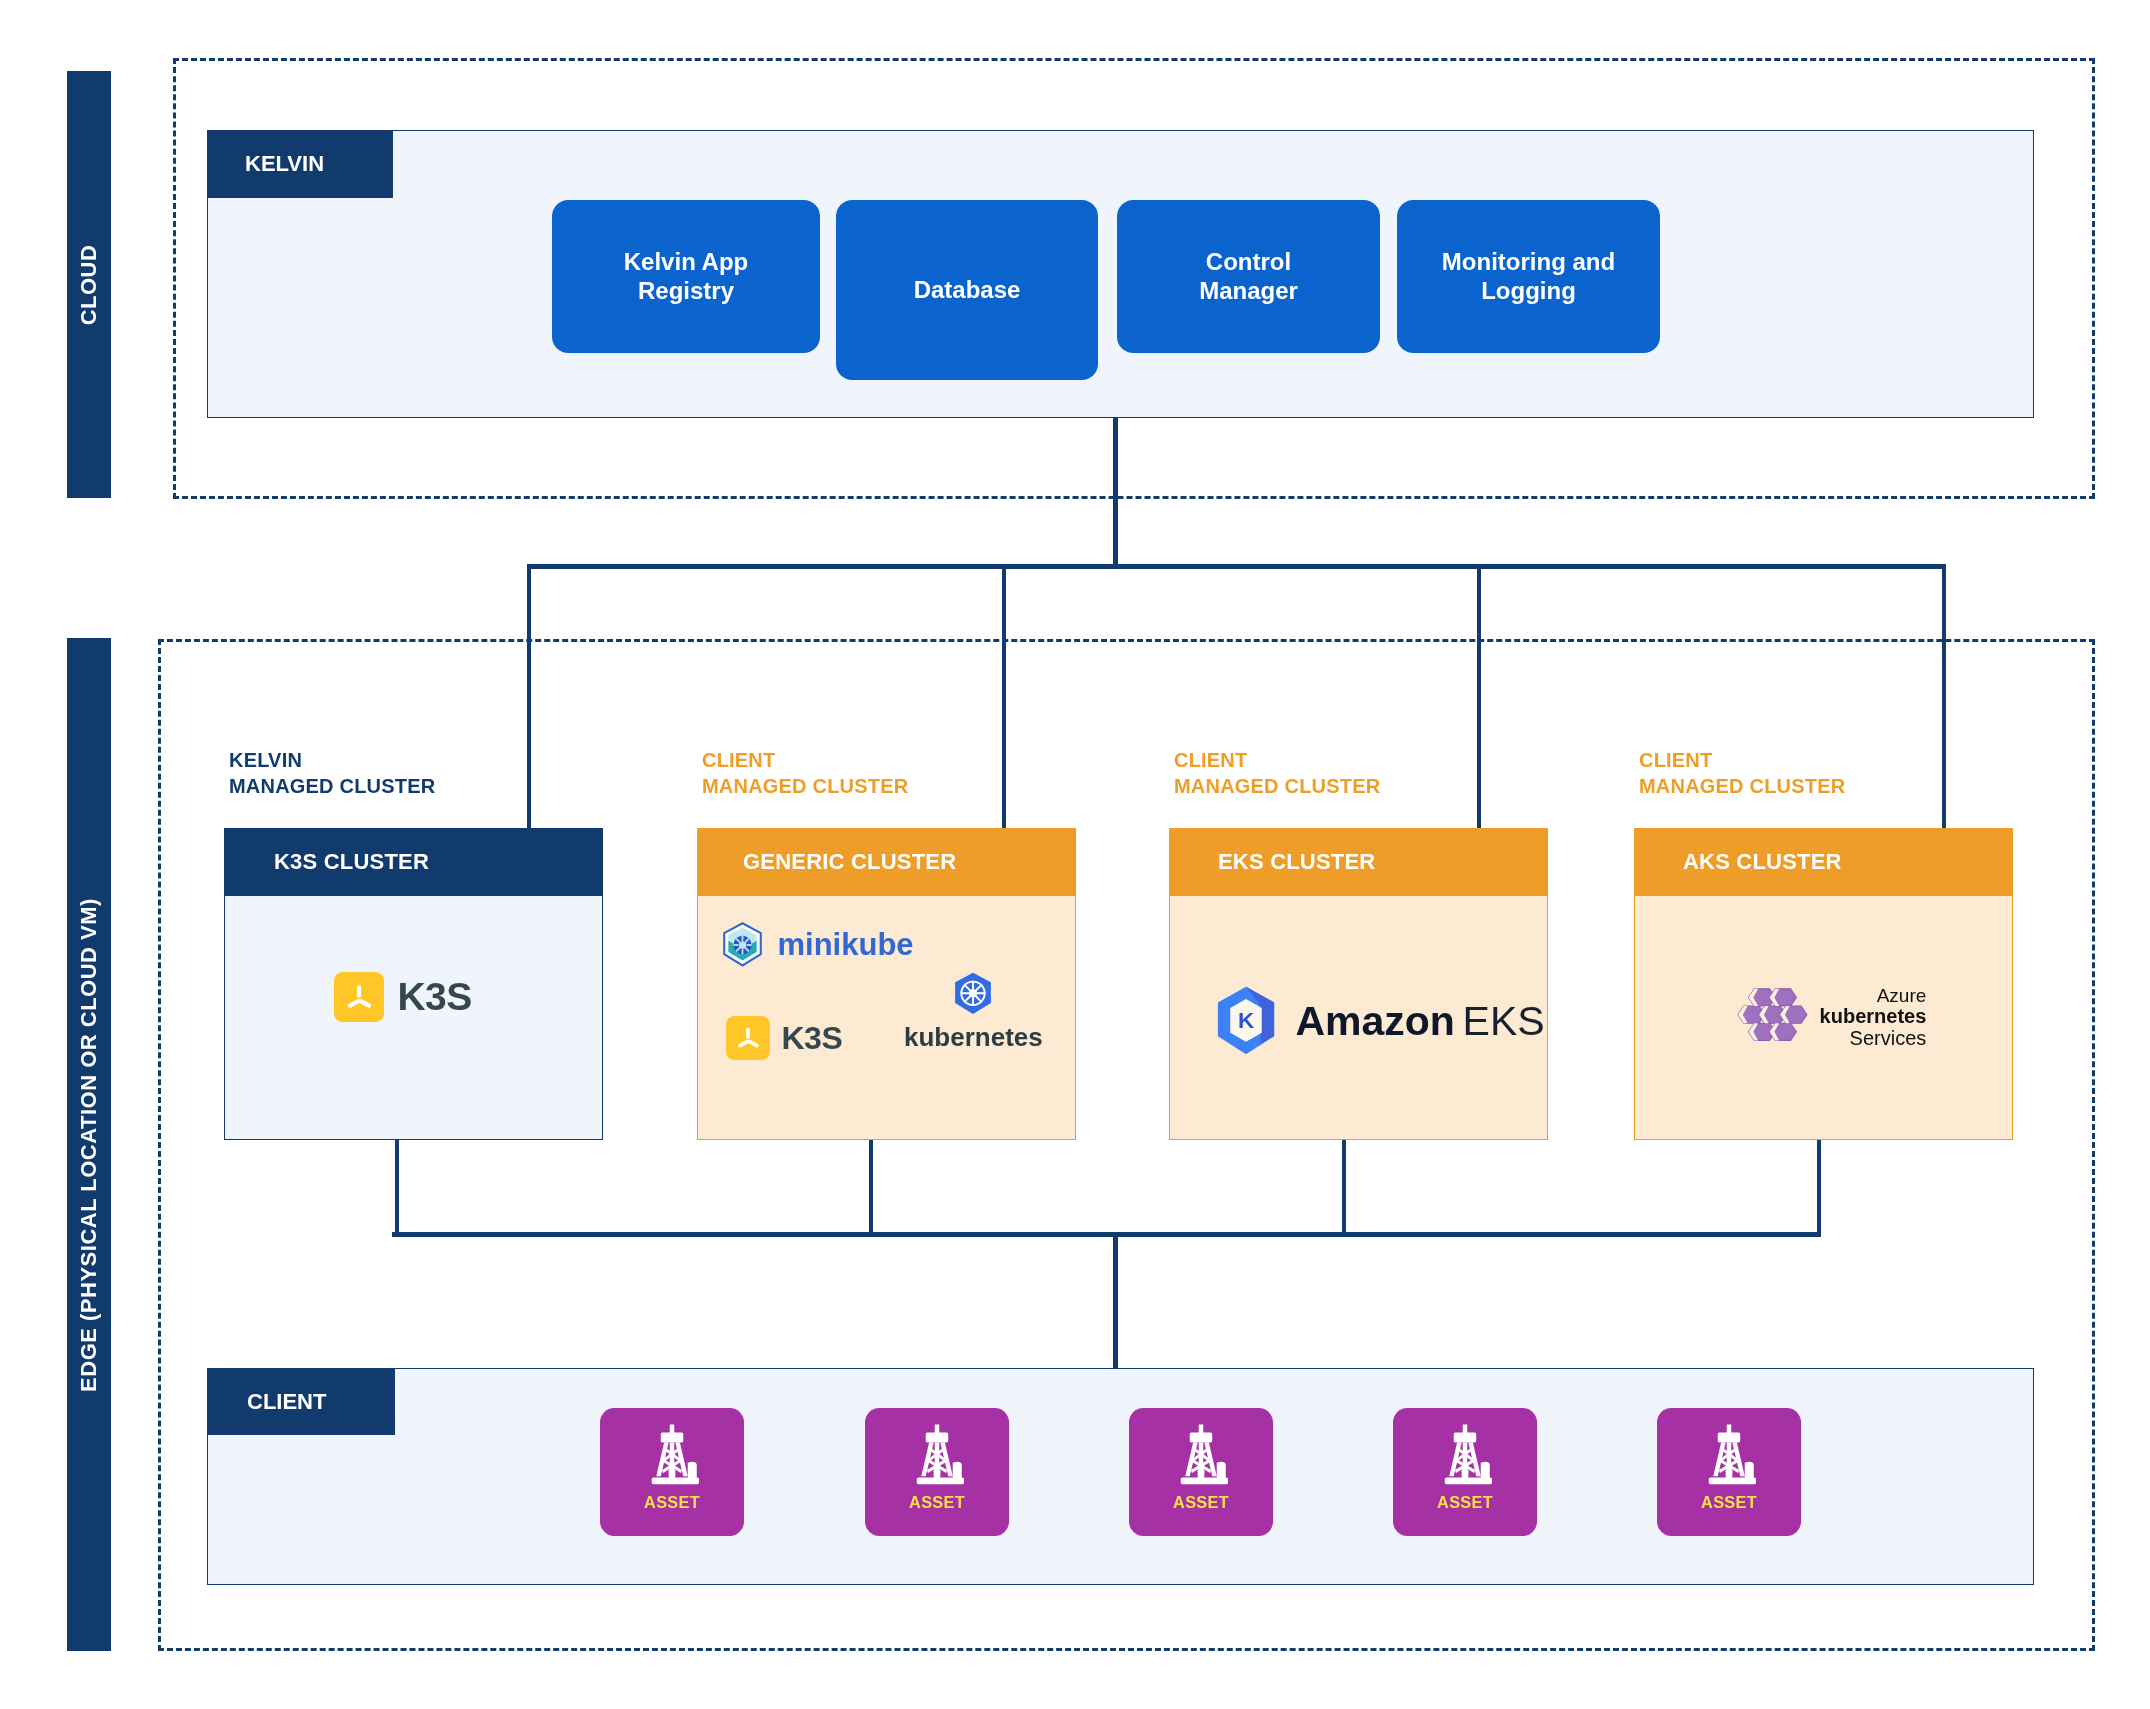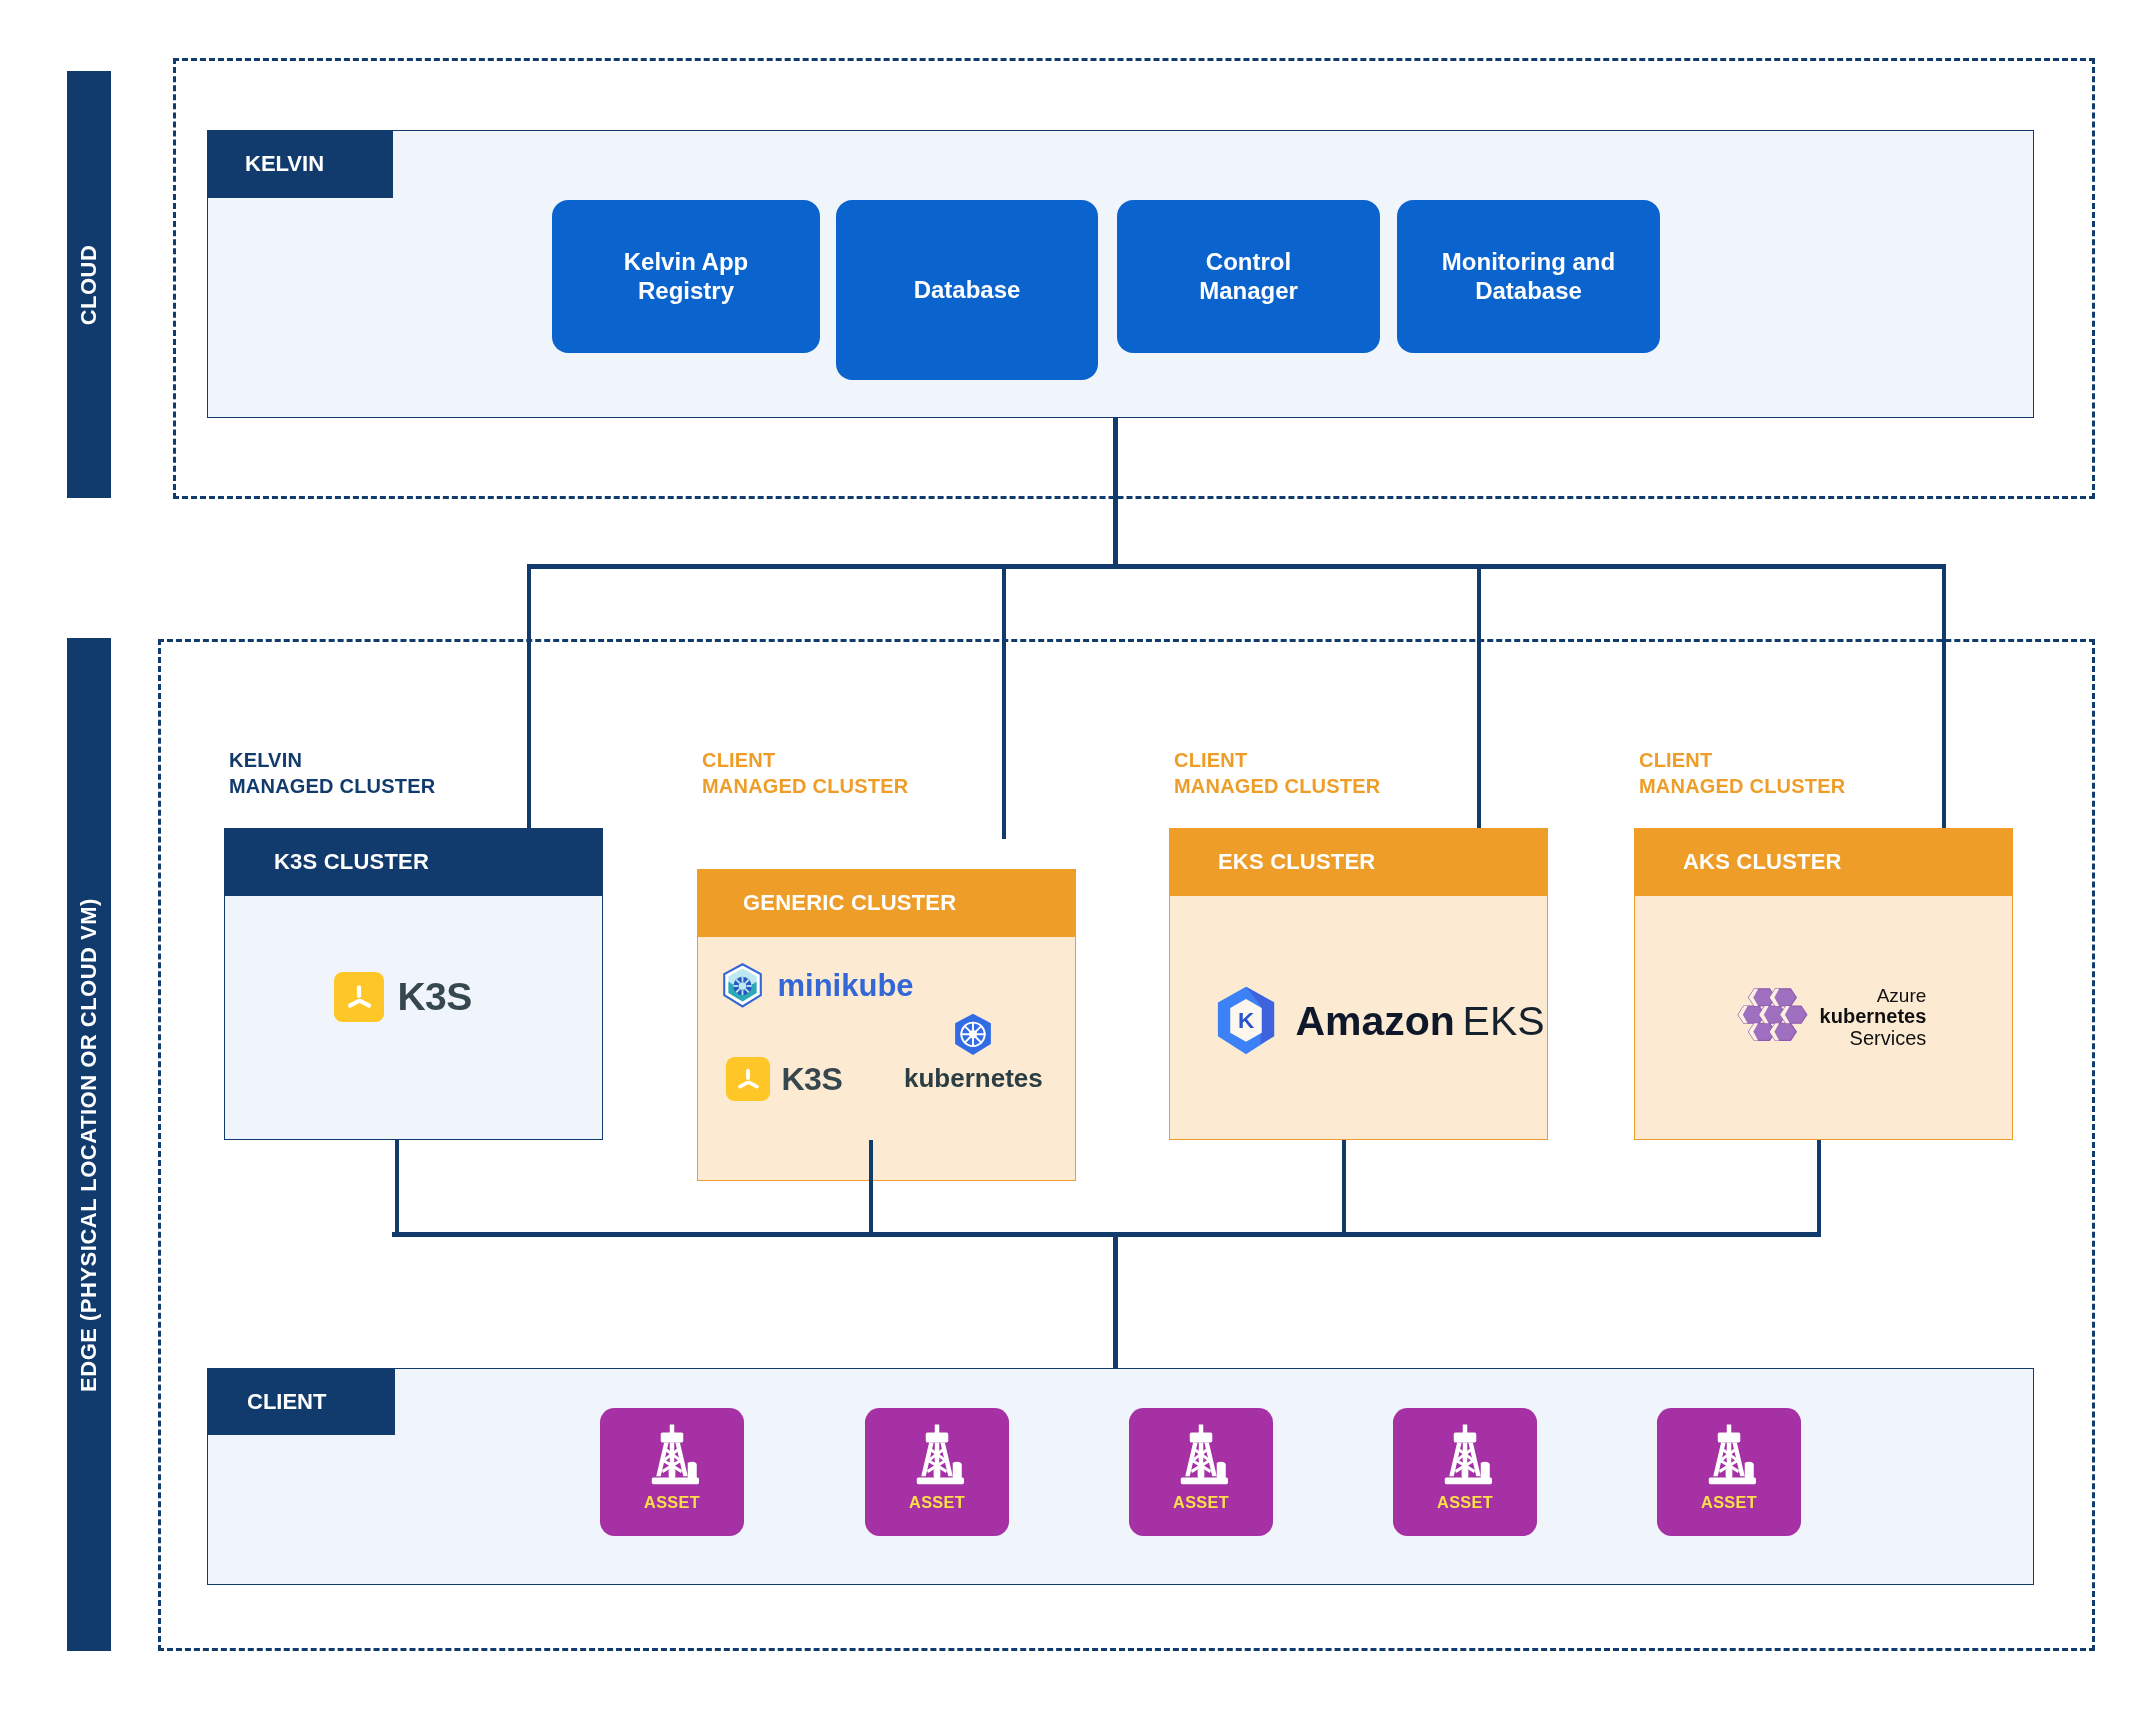--- a/index.html
+++ b/index.html
@@ -118,21 +118,21 @@
   </div>
   <div class="pill" style="left:836px;top:200px;width:262px;height:180px;font-size:24px;">
     <span style="white-space:pre-line;">Database</span>
   </div>
   <div class="pill" style="left:1117px;top:200px;width:263px;height:153px;font-size:24px;">
     <span style="white-space:pre-line;">Control
 Manager</span>
   </div>
   <div class="pill" style="left:1397px;top:200px;width:263px;height:153px;font-size:24px;">
     <span style="white-space:pre-line;">Monitoring and
-Database</span>
+Logging</span>
   </div>
 
   <div class="line" style="left:1113px;top:418px;width:5.3px;height:150px;"></div>
 
   <div class="line" style="left:527px;top:564px;width:1419px;height:5.3px;"></div>
 
   <div class="line" style="left:527px;top:564px;width:4.3px;height:275px;"></div>
   <div class="line" style="left:1002px;top:564px;width:4.3px;height:275px;"></div>
   <div class="line" style="left:1477px;top:564px;width:4.3px;height:275px;"></div>
   <div class="line" style="left:1942px;top:564px;width:4.3px;height:275px;"></div>
@@ -158,21 +158,21 @@
             <rect x="30" y="40" width="26" height="8" rx="4" fill="#ffffff" transform="rotate(28 43 44)"></rect>
           </svg>
         </span>
         <span class="logo-txt" style="font-size:39px;color:#37474F;margin-left:13.4px;letter-spacing:-0.5px;">K3S</span>
       </div>
     </div>
   </div>
 
   <div class="kicker orange" style="left:702px;top:748px;font-size:20px;">CLIENT
 MANAGED CLUSTER</div>
-  <div class="cluster orange" style="left:697px;top:828px;width:379px;height:312px;margin-top:41px;">
+  <div class="cluster orange" style="left:697px;top:828px;width:379px;height:312px;">
     <div class="chead" style="height:68px;padding-left:46px;font-size:22px;">
       <span>GENERIC CLUSTER</span>
     </div>
     <div class="cbody" style="height:244px;">
 
       <div class="logo" style="left:22px;top:25px;">
         <svg width="45" height="48" viewBox="0 0 64 68" aria-hidden="true">
           <path d="M32 3 L58 17 L58 47 L32 63 L6 47 L6 17 Z" fill="#ffffff" stroke="#3367D6" stroke-width="3"></path>
           <path d="M32 9 L52 20 L52 44 L32 56 L12 44 L12 20 Z" fill="#BEE8F0"></path>
           <path d="M12 28 L32 40 L52 28 L52 44 L32 56 L12 44 Z" fill="#2AA9B7"></path>

